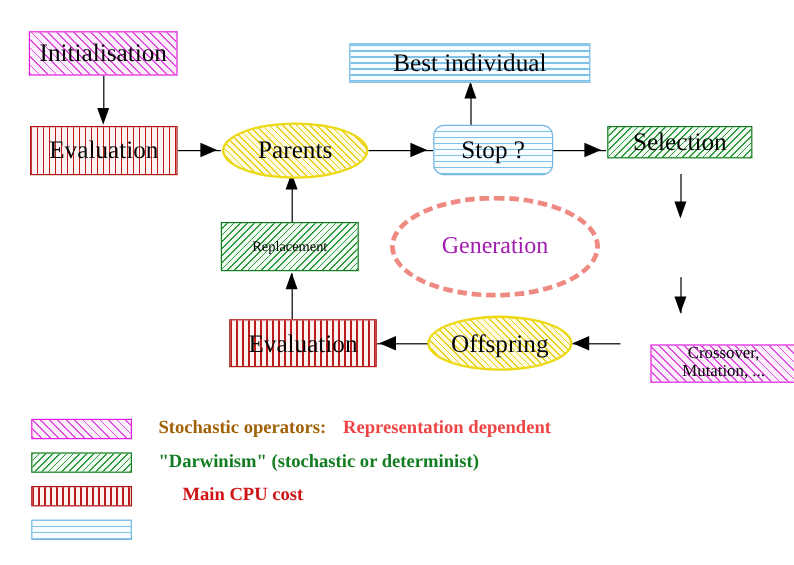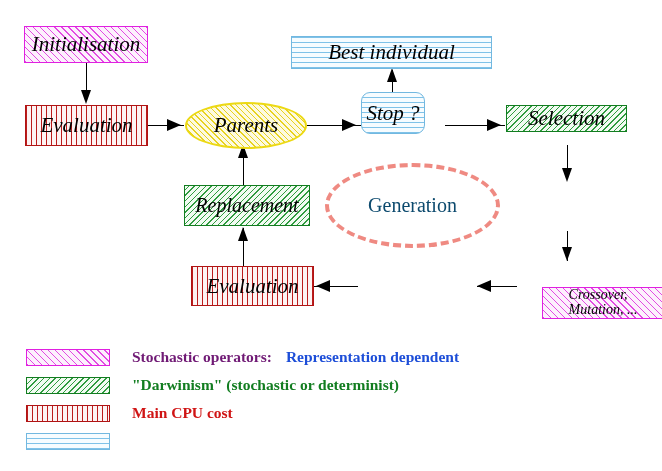--- a/index.html
+++ b/index.html
@@ -16,25 +16,24 @@
     overflow: hidden;
   }
 
   
   .node {
     position: absolute;
     box-sizing: border-box;
     display: flex;
     align-items: center;
     justify-content: center;
-    text-align: left;
+    text-align: center;
     color: #000000;
     line-height: 1.05;
     z-index: 3;
-    font-style: italic;
   }
   .node .lbl {
     position: relative;
     z-index: 4;
     white-space: pre-line;
   }
 
   
   .fill-magenta {
     background-color: #fdf0fd;
@@ -82,21 +81,21 @@
 
   
   .gen-ellipse {
     position: absolute;
     box-sizing: border-box;
     border: 4px dashed #ef8a82;
     border-radius: 50%;
     display: flex;
     align-items: center;
     justify-content: center;
-    color: #0c4a6e;
+    color: #a21caf;
     z-index: 1;
   }
 
   
   .line-h, .line-v {
     position: absolute;
     background: #000000;
     z-index: 2;
   }
   .line-h { height: 1px; }
@@ -202,60 +201,63 @@
   </div>
 
   <div class="node fill-blue" style="left:291px; top:36px; width:201px; height:33px; font-size:21px;">
     <span class="lbl">Best individual</span>
   </div>
 
   <div class="node fill-yellow ellipse" style="left:185px; top:102px; width:122px; height:47px; font-size:21px;">
     <span class="lbl">Parents</span>
   </div>
 
-  <div class="node fill-blue rounded" style="left:361px; top:92px; width:64px; height:42px; font-size:21px;">
+  <div class="node fill-blue rounded" style="left:361px; top:104px; width:100px; height:42px; font-size:21px;">
     <span class="lbl">Stop ?</span>
   </div>
 
   <div class="node fill-green" style="left:506px; top:105px; width:121px; height:27px; font-size:21px;">
     <span class="lbl">Selection</span>
   </div>
 
 
   <div class="node fill-magenta" style="left:542px; top:261px; width:122px; height:32px; font-size:14px;margin-top:26px;">
     <span class="lbl">Crossover,
 Mutation, ...</span>
   </div>
 
+  <div class="node fill-yellow ellipse" style="left:356px; top:263px; width:121px; height:46px; font-size:21px;">
+    <span class="lbl">Offspring</span>
+  </div>
 
   <div class="node fill-red" style="left:191px; top:266px; width:123px; height:40px; font-size:21px;">
     <span class="lbl">Evaluation</span>
   </div>
 
-  <div class="node fill-green" style="left:184px; top:185px; width:126px; height:41px; font-size:20px;">
+  <div class="node fill-green" style="left:184px; top:185px; width:115px; height:41px; font-size:12px;">
     <span class="lbl">Replacement</span>
   </div>
 
   <div id="legend">
 
     <div class="legend-row" style="top:2px;">
       <div class="legend-swatch fill-magenta"></div>
       <div class="legend-text">
-        <span style="color:#701a75;">Stochastic operators:</span><span style="display:inline-block;width:14px;"></span><span class="part2" style="color:#1d4ed8;">Representation dependent</span>
+        <span style="color:#a16207;">Stochastic operators:</span><span style="display:inline-block;width:14px;"></span><span class="part2" style="color:#ef4444;">Representation dependent</span>
       </div>
     </div>
 
     <div class="legend-row" style="top:30px;">
       <div class="legend-swatch fill-green"></div>
       <div class="legend-text">
         <span style="color:#127d20;">"Darwinism" (stochastic or determinist)</span>
       </div>
     </div>
 
-    <div class="legend-row" style="top:58px;">
+    <div class="legend-row" style="top:58px;gap:20px;">
       <div class="legend-swatch fill-red"></div>
       <div class="legend-text">
         <span style="color:#d01414;">Main CPU cost</span>
       </div>
     </div>
 
     <div class="legend-row" style="top:86px;">
       <div class="legend-swatch fill-blue"></div>
     </div>
 

